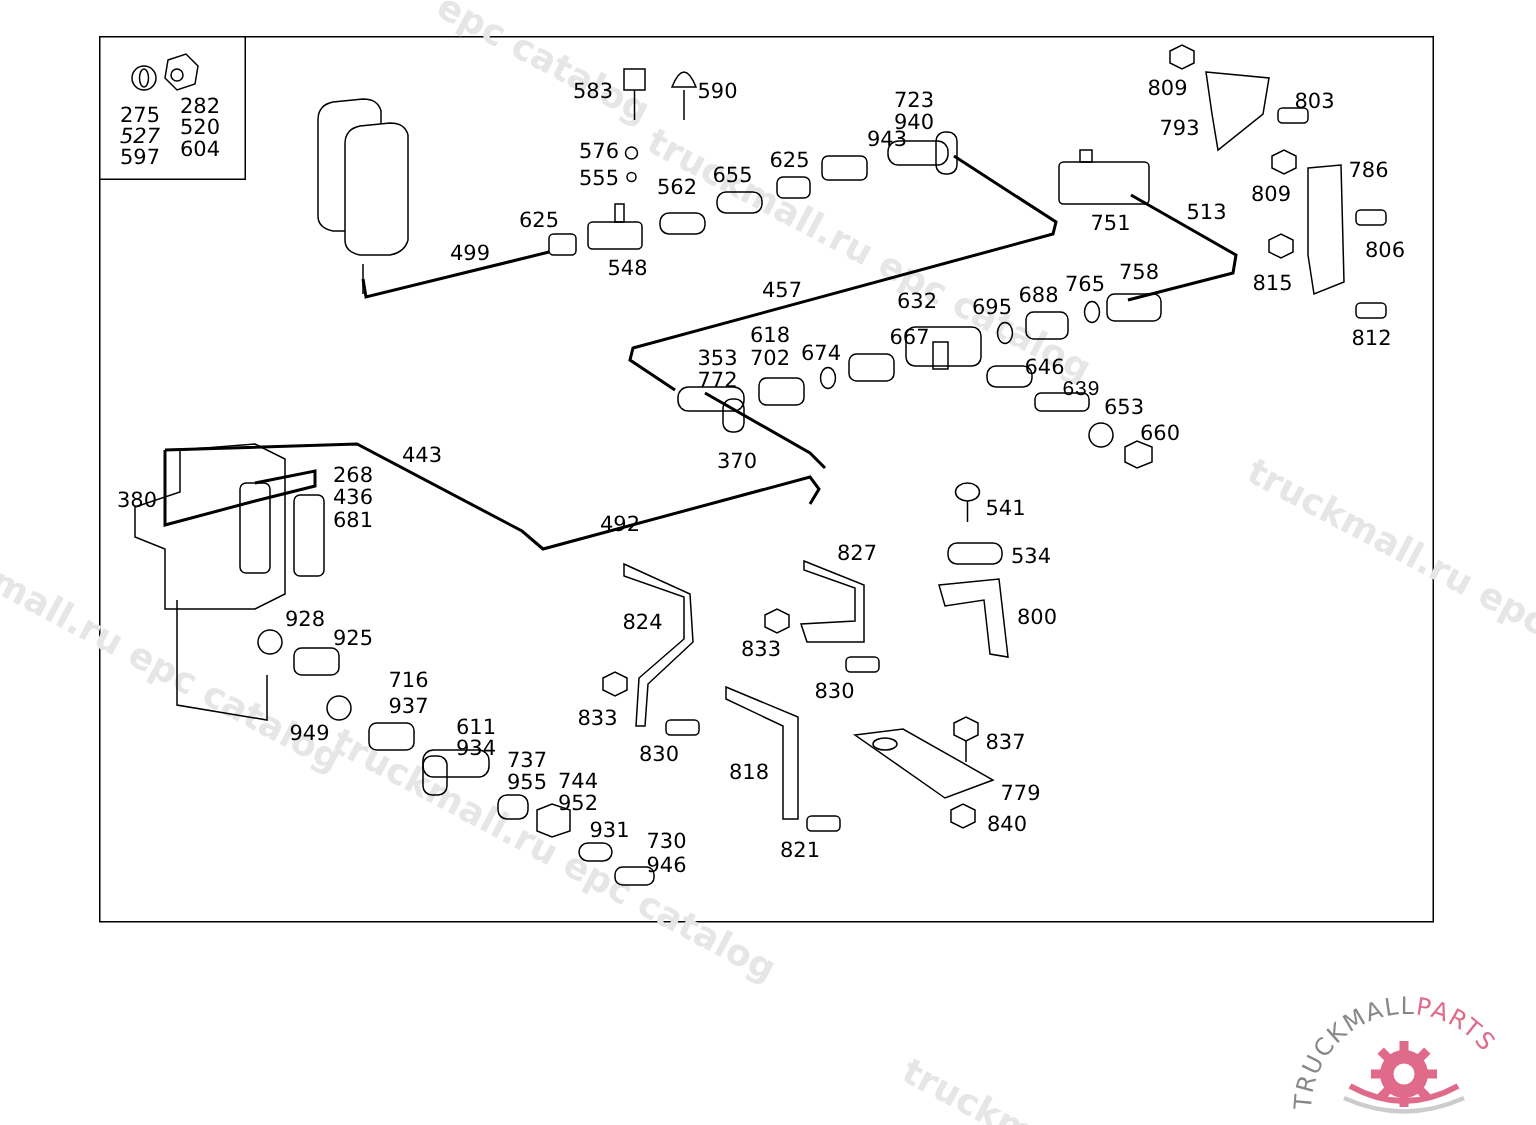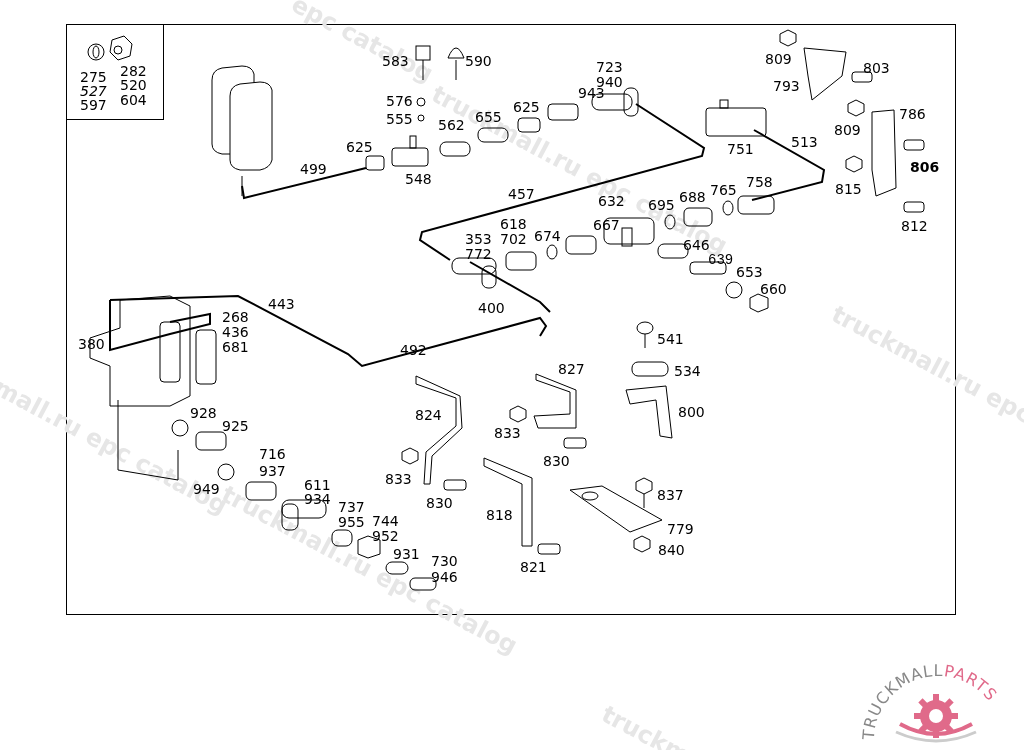--- a/index.html
+++ b/index.html
@@ -237,44 +237,44 @@
     <div class="lbl" style="left: 346px; top: 140px;">625</div>
     <div class="lbl" style="left: 300px; top: 162px;">499</div>
     <div class="lbl" style="left: 405px; top: 172px;">548</div>
     <div class="lbl" style="left: 765px; top: 52px;">809</div>
     <div class="lbl" style="left: 863px; top: 61px;">803</div>
     <div class="lbl" style="left: 773px; top: 79px;">793</div>
     <div class="lbl" style="left: 899px; top: 107px;">786</div>
     <div class="lbl" style="left: 834px; top: 123px;">809</div>
     <div class="lbl" style="left: 727px; top: 142px;">751</div>
     <div class="lbl" style="left: 791px; top: 135px;">513</div>
-    <div class="lbl" style="left: 910px; top: 160px; font-weight: bold;">806</div>
+    <div class="lbl" style="left: 910px; top: 160px;">806</div>
     <div class="lbl" style="left: 835px; top: 182px;">815</div>
     <div class="lbl" style="left: 901px; top: 219px;">812</div>
     <div class="lbl" style="left: 508px; top: 187px;">457</div>
     <div class="lbl" style="left: 598px; top: 194px;">632</div>
     <div class="lbl" style="left: 648px; top: 198px;">695</div>
     <div class="lbl" style="left: 679px; top: 190px;">688</div>
     <div class="lbl" style="left: 710px; top: 183px;">765</div>
     <div class="lbl" style="left: 746px; top: 175px;">758</div>
     <div class="lbl" style="left: 500px; top: 217px;">618</div>
     <div class="lbl" style="left: 593px; top: 218px;">667</div>
     <div class="lbl" style="left: 465px; top: 232px;">353</div>
     <div class="lbl" style="left: 500px; top: 232px;">702</div>
     <div class="lbl" style="left: 534px; top: 229px;">674</div>
     <div class="lbl" style="left: 465px; top: 247px;">772</div>
     <div class="lbl" style="left: 683px; top: 238px;">646</div>
     <div class="lbl" style="left: 708px; top: 253px; font-family: Liberation Mono, monospace;">639</div>
     <div class="lbl" style="left: 736px; top: 265px;">653</div>
     <div class="lbl" style="left: 760px; top: 282px;">660</div>
     <div class="lbl" style="left: 268px; top: 297px;">443</div>
-    <div class="lbl" style="left: 478px; top: 301px;">400</div>
+    <div class="lbl" style="left: 478px; top: 301px;">370</div>
     <div class="lbl" style="left: 222px; top: 310px;">268</div>
     <div class="lbl" style="left: 222px; top: 325px;">436</div>
-    <div class="lbl" style="left: 78px; top: 337px;">380</div>
+    <div class="lbl" style="left: 78px; top: 327px;">380</div>
     <div class="lbl" style="left: 222px; top: 340px;">681</div>
     <div class="lbl" style="left: 657px; top: 332px;">541</div>
     <div class="lbl" style="left: 400px; top: 343px;">492</div>
     <div class="lbl" style="left: 558px; top: 362px;">827</div>
     <div class="lbl" style="left: 674px; top: 364px;">534</div>
     <div class="lbl" style="left: 190px; top: 406px;">928</div>
     <div class="lbl" style="left: 415px; top: 408px;">824</div>
     <div class="lbl" style="left: 678px; top: 405px;">800</div>
     <div class="lbl" style="left: 222px; top: 419px;">925</div>
     <div class="lbl" style="left: 494px; top: 426px;">833</div>

